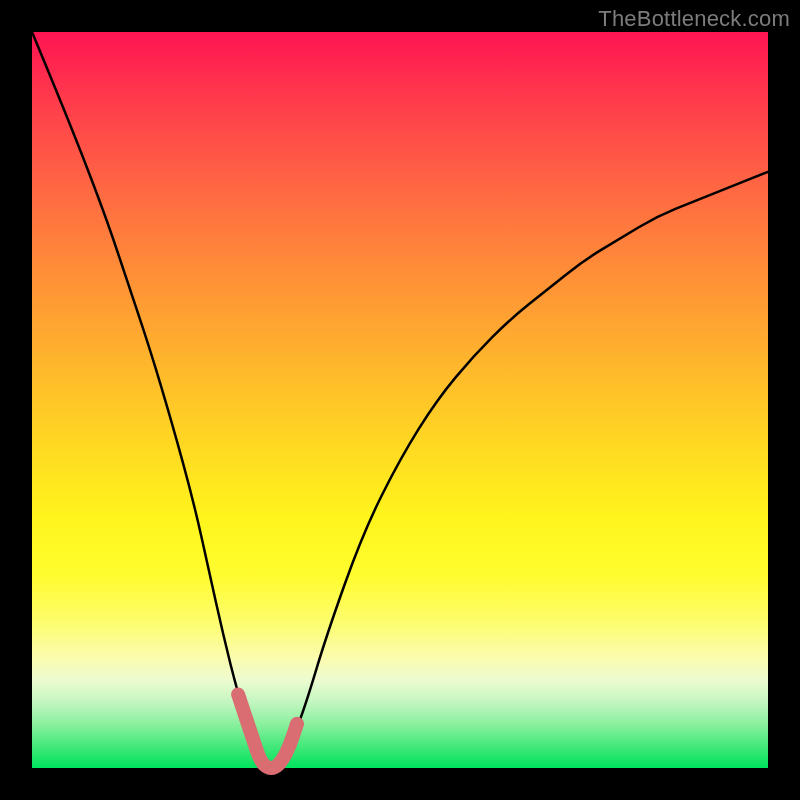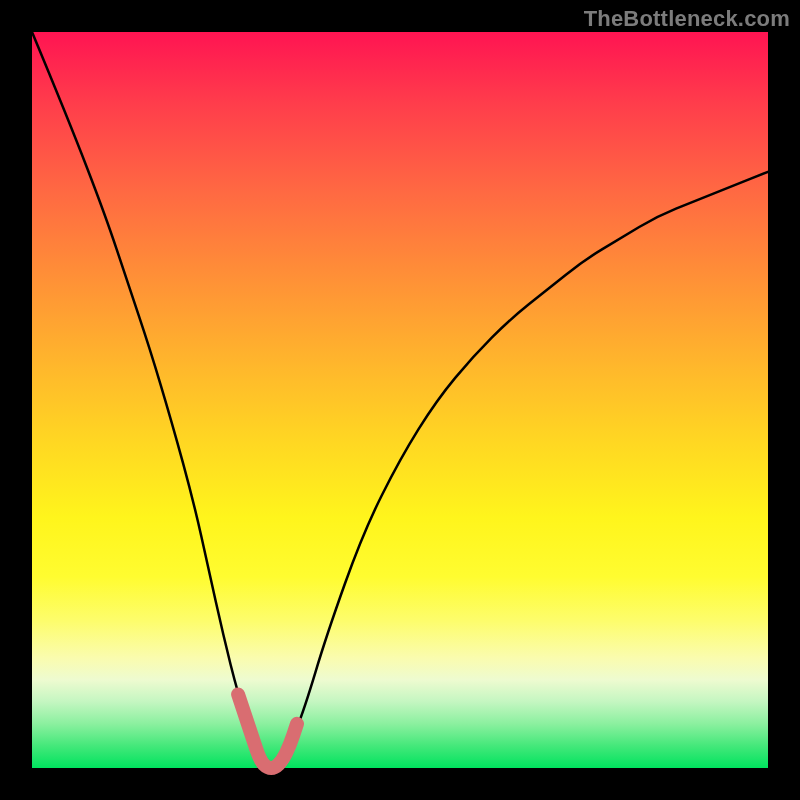--- a/index.html
+++ b/index.html
@@ -42,21 +42,21 @@
       #44e87a 97%,
       #00e35e 100%
     );
   }
   .watermark {
     position: absolute;
     top: 6px;
     right: 10px;
     color: #7c7c7c;
     font-size: 22px;
-    font-weight: 700;
+    font-weight: 400;
     letter-spacing: 0.2px;
     user-select: none;
   }
   svg.curve {
     position: absolute;
     left: 0;
     top: 0;
     width: 736px;
     height: 736px;
     overflow: visible;

